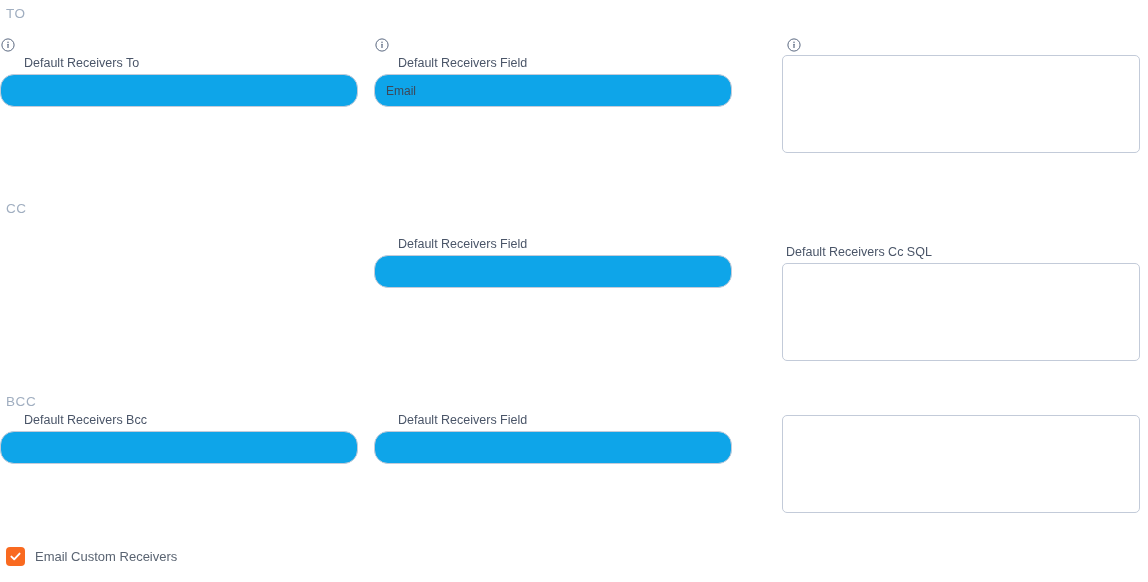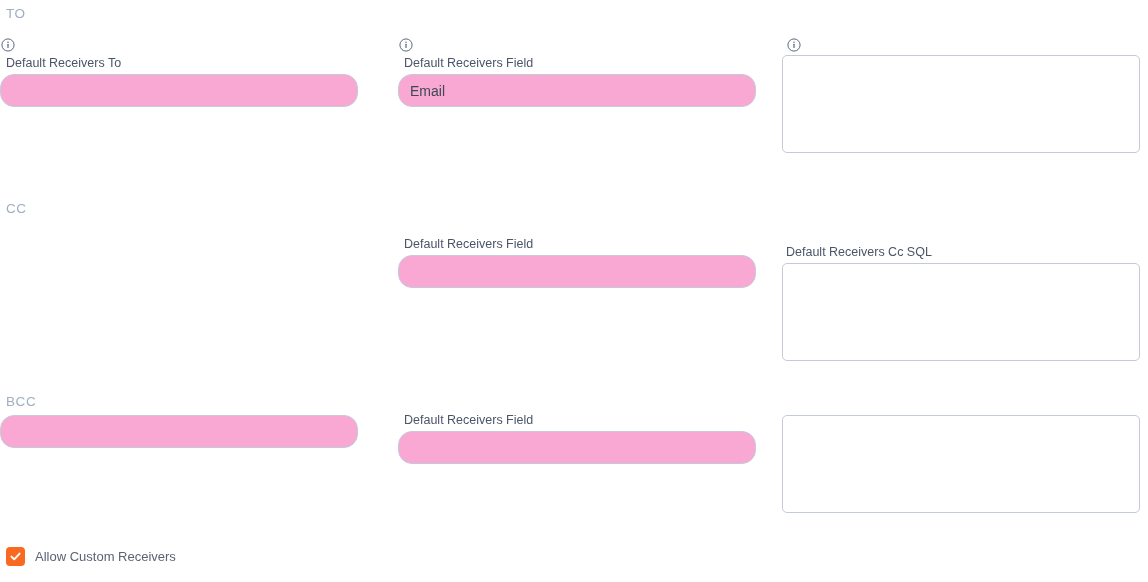--- a/index.html
+++ b/index.html
@@ -37,42 +37,42 @@
 
   
   .field {
     position: absolute;
   }
   .field-label {
     font-size: 12.5px;
     color: #4a5568;
     line-height: 16px;
     white-space: nowrap;
-    padding-left: 6px;
+    padding-left: 24px;
     margin: 0;
   }
   .info-icon {
     display: block;
     width: 14px;
     height: 14px;
     margin-left: 1px;
     margin-bottom: 3px;
   }
   .info-icon svg { display: block; }
 
   .text-input {
     display: block;
     box-sizing: border-box;
     margin: 0;
     margin-top: 3px;
     border: 1px solid #c3cbd9;
     border-radius: 14px;
-    background: #f9a8d4;
+    background: #0ea5e9;
     font-family: "Liberation Sans", sans-serif;
-    font-size: 14px;
+    font-size: 12px;
     color: #3d4859;
     padding: 4px 11px;
     outline: none;
   }
   .text-input::placeholder { color: #b9c1cd; }
 
   .text-area {
     display: block;
     box-sizing: border-box;
     margin: 0;
@@ -84,21 +84,21 @@
     font-size: 14px;
     color: #3d4859;
     padding: 6px 11px;
     outline: none;
     resize: none;
     overflow: hidden;
   }
 
   
   .col-1 { left: 0px; }
-  .col-2 { left: 398px; }
+  .col-2 { left: 374px; }
   .col-3 { left: 780px; }
 
   .w-short { width: 358px; }
   .w-wide  { width: 358px; }
 
   
   .checkbox-row {
     position: absolute;
     left: 6px;
     top: 547px;
@@ -177,34 +177,35 @@
   </div>
 
   <div class="field col-3" style="top:244px;">
     <div class="field-label" style="padding-left:6px;">Default Receivers Cc SQL</div>
     <textarea class="text-area w-wide" style="height: 98px; margin-left: 2px;"></textarea>
   </div>
 
   <div class="section-header" style="top:394px;">BCC</div>
 
   <div class="field col-1" style="top:412px;">
+    <div class="field-label">Default Receivers Bcc</div>
     <input class="text-input w-short" type="text" style="height: 33px;" value="">
   </div>
 
   <div class="field col-2" style="top:412px;">
     <div class="field-label">Default Receivers Field</div>
     <input class="text-input w-short" type="text" style="height: 33px;" value="">
   </div>
 
   <div class="field col-3" style="top:412px;">
     <textarea class="text-area w-wide" style="height: 98px; margin-left: 2px;"></textarea>
   </div>
 
   <label class="checkbox-row">
     <span class="checkbox-box">
       <svg width="13" height="13" viewBox="0 0 13 13">
         <path d="M2.4 6.6 L5.2 9.3 L10.6 3.6" fill="none" stroke="#ffffff" stroke-width="1.9" stroke-linecap="round" stroke-linejoin="round"></path>
       </svg>
     </span>
-    <span class="checkbox-label">Allow Custom Receivers</span>
+    <span class="checkbox-label">Email Custom Receivers</span>
   </label>
 
 </div>
 
 </body></html>

